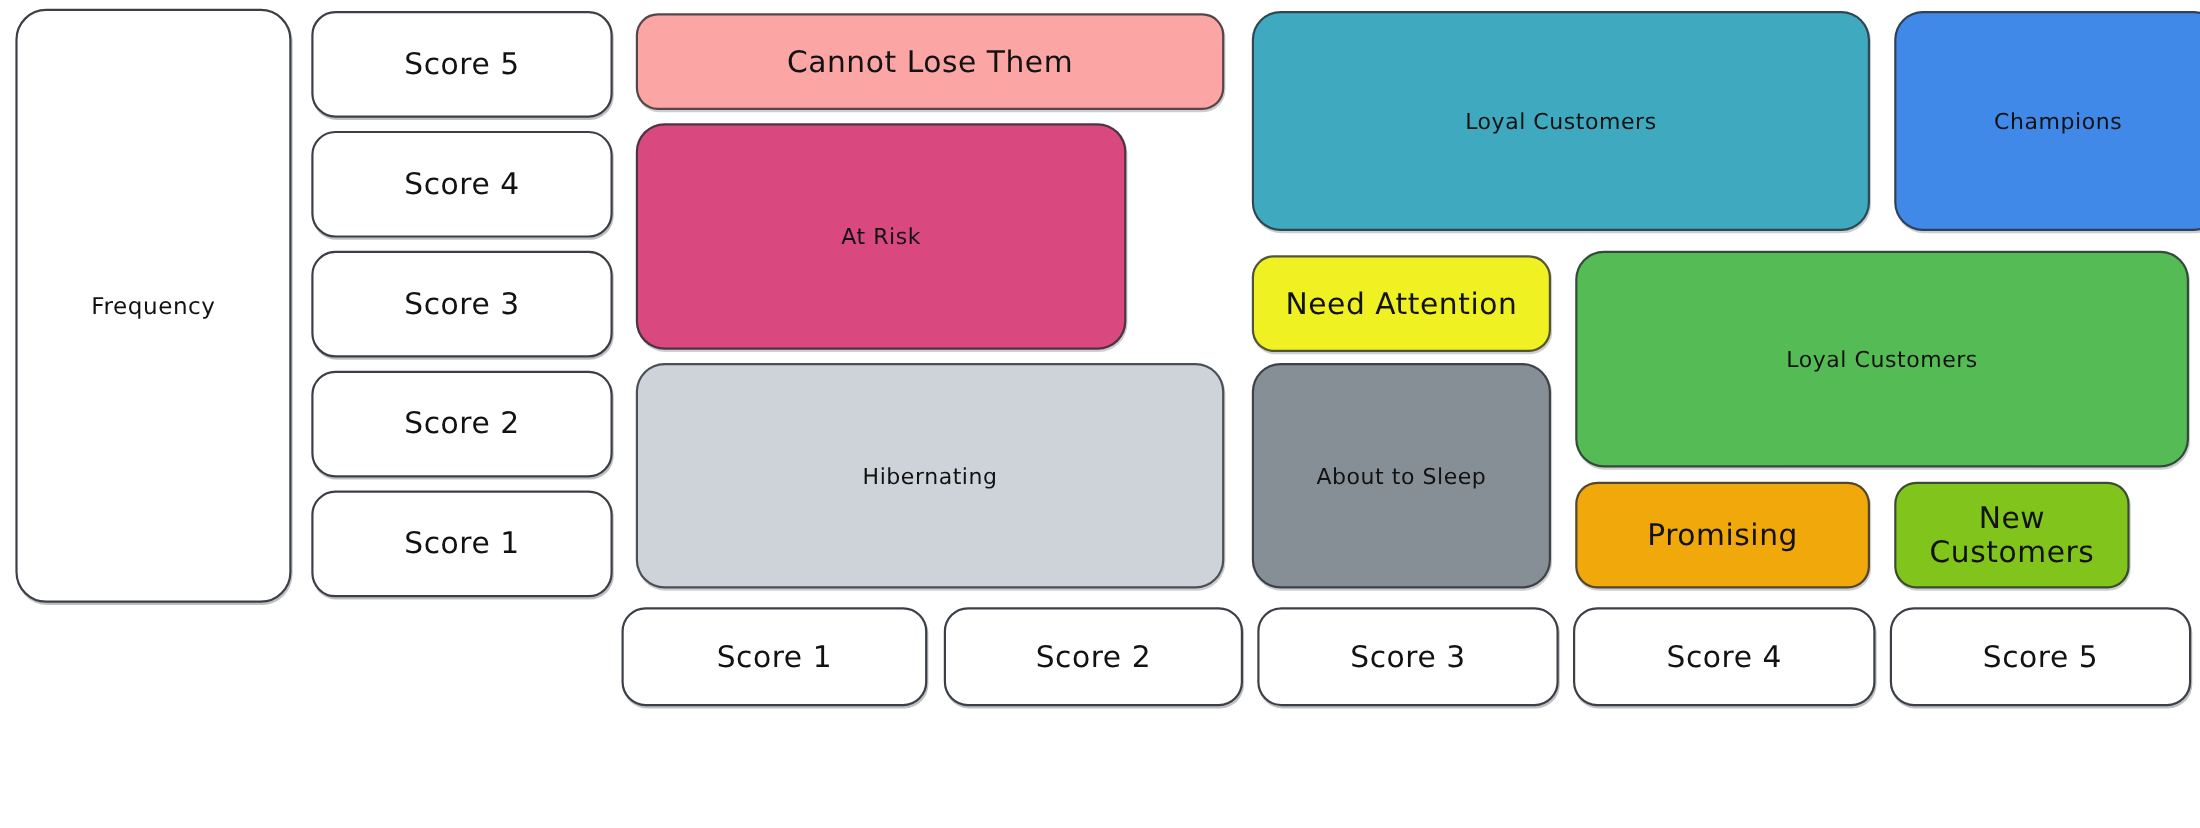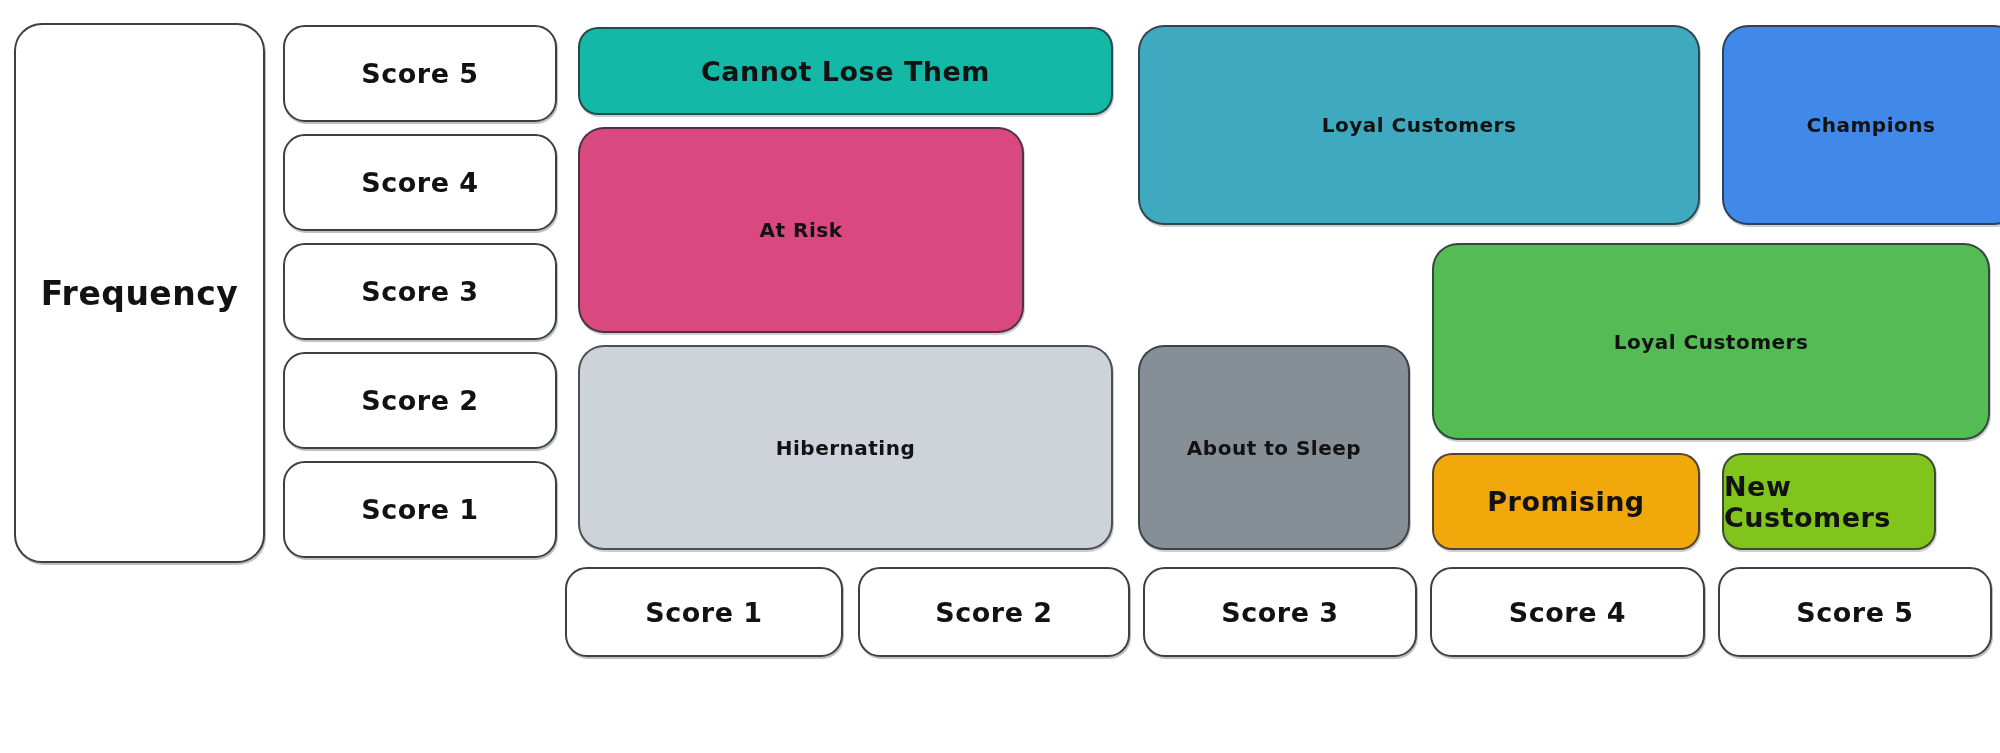--- a/index.html
+++ b/index.html
@@ -15,38 +15,37 @@
     background: #ffffff;
     overflow: hidden;
     color: #121212;
   }
   .box {
     position: absolute;
     box-sizing: border-box;
     display: flex;
     align-items: center;
     justify-content: center;
-    text-align: left;
+    text-align: center;
     border: 2px solid #3c4046;
     background: #ffffff;
     font-size: 27px;
-    font-weight: 700;
+    font-weight: 400;
     letter-spacing: 0.5px;
     color: #121212;
-    margin-top: 15px;
   }
   
   .white-box {
     border-radius: 22px;
     box-shadow: 1px 2px 0 0 rgba(110,115,124,0.45);
   }
   .axis-box {
     border-radius: 28px;
     box-shadow: 1px 2px 0 0 rgba(110,115,124,0.45);
-    font-size: 33px;
+    font-size: 21px;
   }
   .seg {
     border-radius: 20px;
     border: 2px solid rgba(42,46,52,0.8);
     box-shadow: 1px 2px 0 0 rgba(110,115,124,0.35);
   }
   .seg.big { border-radius: 26px; font-size: 20px; }
 </style>
 </head>
 <body>
@@ -66,40 +65,43 @@
   <div class="box white-box" style="left:283px; top:228px; width:274px; height:97px;">
     <span>Score 3</span>
   </div>
   <div class="box white-box" style="left:283px; top:337px; width:274px; height:97px;">
     <span>Score 2</span>
   </div>
   <div class="box white-box" style="left:283px; top:446px; width:274px; height:97px;">
     <span>Score 1</span>
   </div>
 
-  <div class="box seg" style="left: 578px; top: 12px; width: 535px; height: 88px; background: #14b8a6;">
+  <div class="box seg" style="left: 578px; top: 12px; width: 535px; height: 88px; background: #fca5a5;">
     <span>Cannot Lose Them</span>
   </div>
 
   <div class="box seg big" style="left: 578px; top: 112px; width: 446px; height: 206px; background: rgb(217, 72, 126);">
     <span>At Risk</span>
   </div>
 
   <div class="box seg big" style="left: 578px; top: 330px; width: 535px; height: 205px; background: rgb(206, 211, 218);">
     <span>Hibernating</span>
   </div>
 
   <div class="box seg big" style="left: 1138px; top: 10px; width: 562px; height: 200px; background: rgb(63, 169, 191);">
     <span>Loyal Customers</span>
   </div>
 
   <div class="box seg big" style="left: 1722px; top: 10px; width: 298px; height: 200px; background: rgb(65, 137, 233);">
     <span>Champions</span>
   </div>
 
+  <div class="box seg" style="left: 1138px; top: 232px; width: 272px; height: 88px; background: rgb(239, 241, 35);">
+    <span>Need Attention</span>
+  </div>
 
   <div class="box seg big" style="left: 1432px; top: 228px; width: 558px; height: 197px; background: rgb(85, 187, 85);">
     <span>Loyal Customers</span>
   </div>
 
   <div class="box seg big" style="left: 1138px; top: 330px; width: 272px; height: 205px; background: rgb(134, 142, 150);">
     <span>About to Sleep</span>
   </div>
 
   <div class="box seg" style="left: 1432px; top: 438px; width: 268px; height: 97px; background: rgb(240, 168, 10);">

